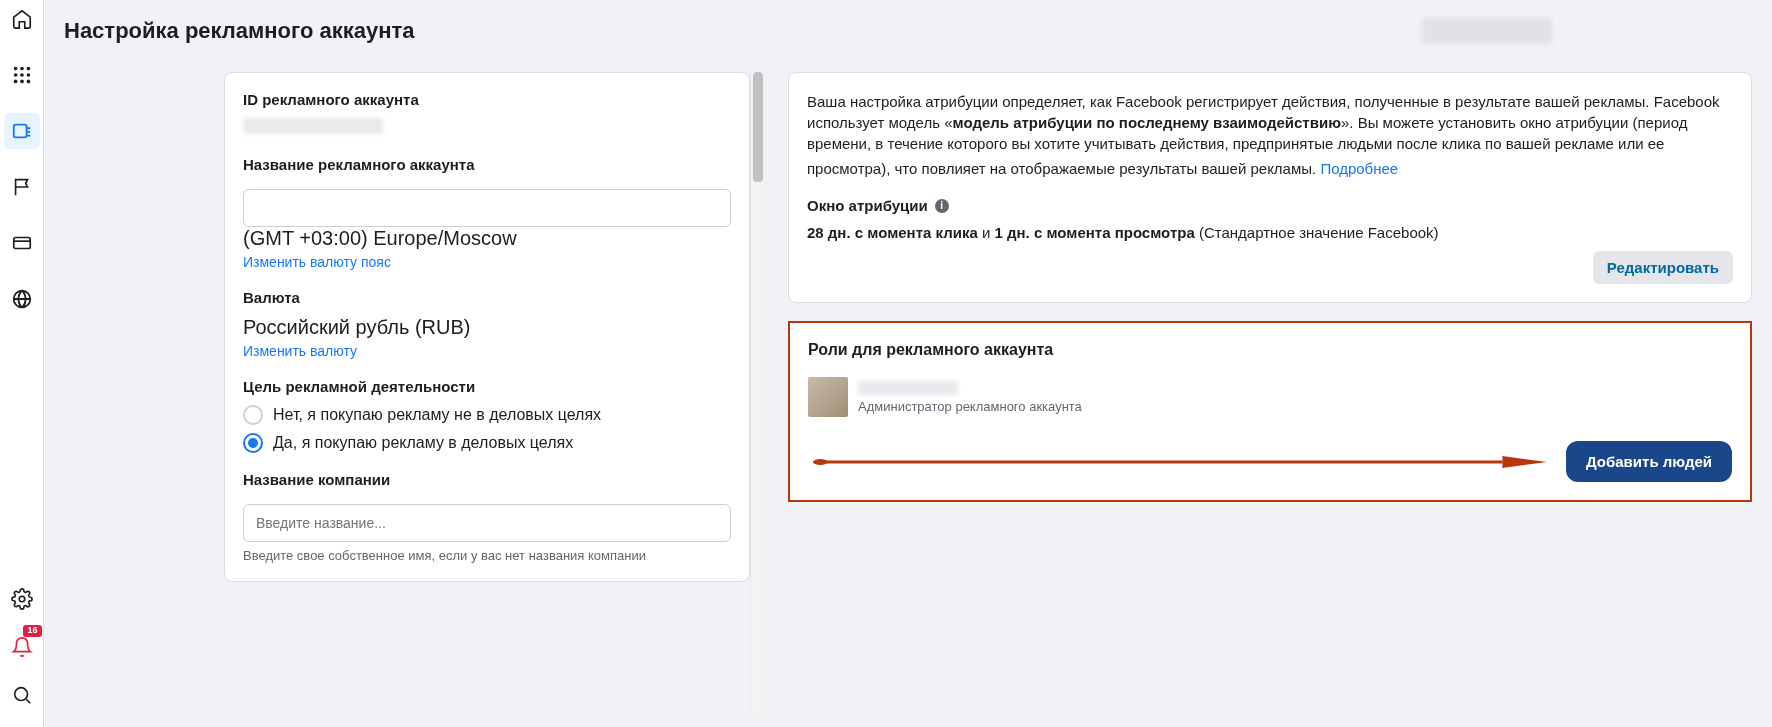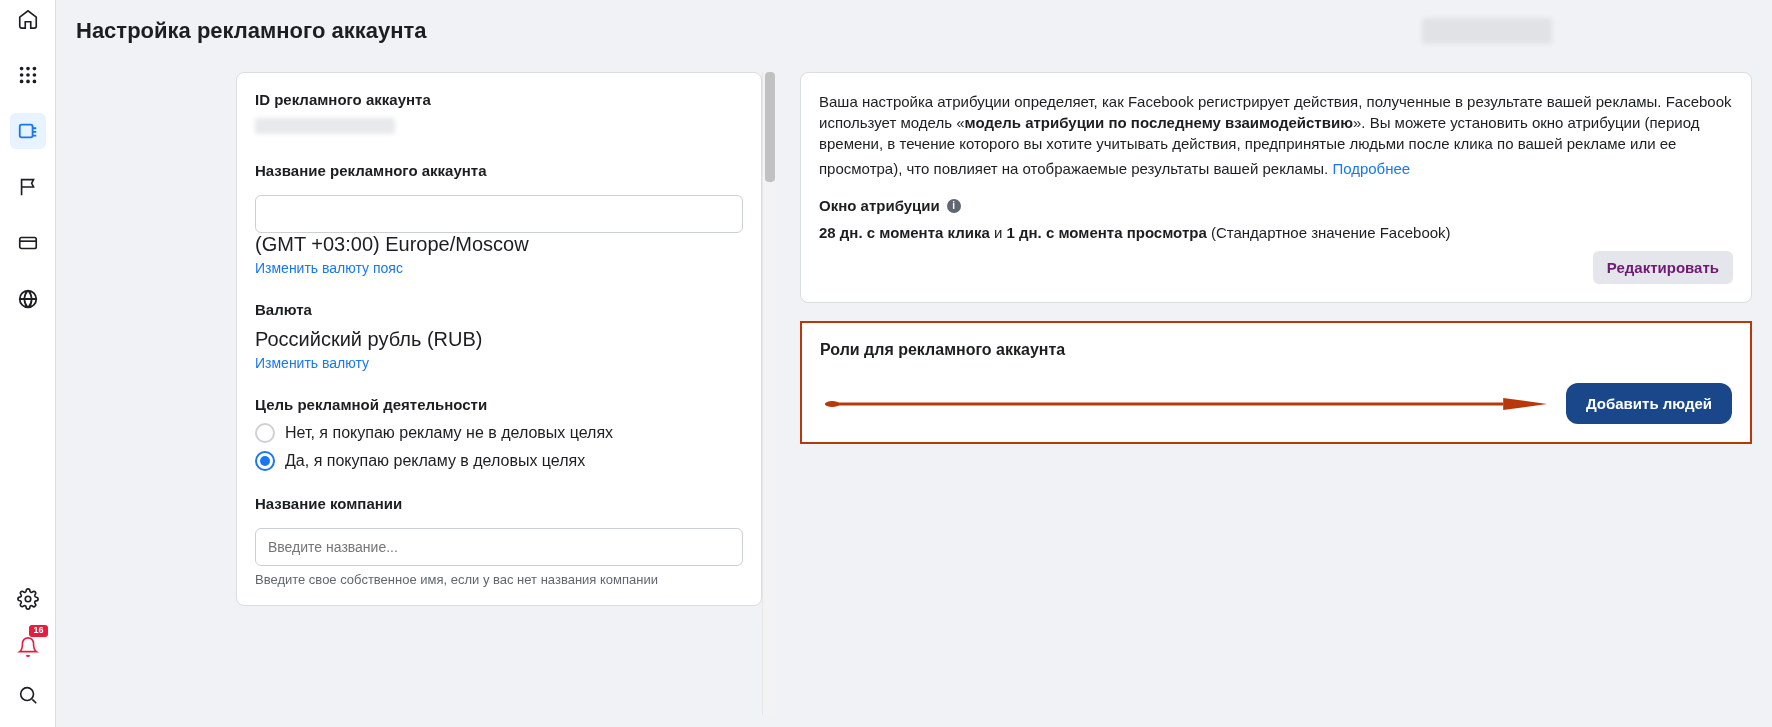--- a/index.html
+++ b/index.html
@@ -1,21 +1,21 @@
 <!DOCTYPE html>
 <html><head>
 <meta charset="utf-8">
 <style>
 * { margin: 0; padding: 0; box-sizing: border-box; }
 body { font-family: Helvetica, Arial, sans-serif; background: #f0f2f5; color: #1c1e21; width: 1772px; height: 727px; overflow: hidden; }
 
 .layout { display: flex; height: 100%; }
 
 
-.sidebar-nav { width: 56px; background: #fff; border-right: 1px solid #dadde1; display: flex; flex-direction: column; padding-top: 1px; }
+.sidebar-nav { width: 44px; background: #fff; border-right: 1px solid #dadde1; display: flex; flex-direction: column; padding-top: 1px; }
 .sidebar-nav .nav-group { display: flex; flex-direction: column; align-items: center; gap: 20px; }
 .sidebar-nav .nav-group.bottom { margin-top: auto; margin-bottom: 14px; gap: 12px; }
 .nav-icon { width: 36px; height: 36px; display: flex; align-items: center; justify-content: center; border-radius: 6px; cursor: pointer; color: #1c1e21; }
 .nav-icon.active { background: #e7f3ff; color: #1877f2; }
 .nav-icon svg { width: 22px; height: 22px; }
 .notif-badge { position: absolute; top: -4px; right: -2px; background: #e41e3f; color: #fff; font-size: 9px; padding: 1px 4px; border-radius: 3px; line-height: 1.1; font-weight: 700; }
 .nav-icon-wrap { position: relative; }
 
 
 .main { flex: 1; display: flex; flex-direction: column; overflow: hidden; }
@@ -26,38 +26,38 @@
 .columns { display: flex; gap: 24px; padding: 12px 20px; flex: 1; overflow: hidden; }
 .col { flex: 1; overflow-y: auto; position: relative; }
 .col-left-wrap { position: relative; flex: 1; display: flex; }
 .scroll-track { width: 14px; background: #f3f3f3; border-left: 1px solid #e4e6eb; }
 .scroll-thumb { width: 10px; margin: 0 auto; height: 110px; background: #c1c1c1; border-radius: 4px; }
 .col-inner { flex: 1; overflow-y: auto; }
 
 .card { background: #fff; border: 1px solid #dadde1; border-radius: 8px; padding: 18px 18px; margin-bottom: 18px; }
 .card.highlight { border: 2px solid #b8380c; border-radius: 0; }
 
-.section-lbl { font-weight: 700; font-size: 15px; margin-bottom: 10px; margin-top: 24px; }
+.section-lbl { font-weight: 700; font-size: 15px; margin-bottom: 10px; margin-top: 18px; }
 .section-lbl:first-child { margin-top: 0; }
 .val-blur { display: inline-block; width: 140px; height: 16px; background: #e7e9ec; border-radius: 3px; filter: blur(2px); }
 .txt-input { width: 100%; border: 1px solid #ccd0d5; border-radius: 6px; padding: 10px 12px; font-size: 14px; margin-top: 6px; }
 .plain-val { font-size: 20px; color: #1c1e21; }
 .link { color: #1877f2; font-size: 14px; cursor: pointer; display: inline-block; margin-top: 4px; }
 .radio-row { display: flex; align-items: center; gap: 10px; margin: 8px 0; }
 .radio { width: 20px; height: 20px; border: 2px solid #ced0d4; border-radius: 50%; display: flex; align-items: center; justify-content: center; cursor: pointer; flex-shrink: 0;}
 .radio.checked { border-color: #1877f2; }
 .radio.checked::after { content: ''; width: 10px; height: 10px; background: #1877f2; border-radius: 50%; }
 .helper { font-size: 13px; color: #606770; margin-top: 6px; }
 
 .attrib-title { font-weight: 700; font-size: 16px; margin-bottom: 12px; }
 .attrib-body { font-size: 15px; line-height: 1.4; color: #1c1e21; }
 .attrib-label { font-weight: 700; font-size: 15px; margin-top: 18px; display: flex; align-items: center; gap: 7px; }
 .info-i { width: 14px; height: 14px; background: #606770; color: #fff; border-radius: 50%; display: inline-flex; align-items: center; justify-content: center; font-size: 10px; font-weight: 700; }
 .attrib-values { margin-top: 10px; font-size: 15px; }
-.btn-secondary { float: right; background: #e4e6eb; border: none; border-radius: 6px; padding: 8px 14px; font-size: 15px; font-weight: 600; color: #701a75; cursor: pointer; margin-top: 10px; }
+.btn-secondary { float: right; background: #e4e6eb; border: none; border-radius: 6px; padding: 8px 14px; font-size: 15px; font-weight: 600; color: #0369a1; cursor: pointer; margin-top: 10px; }
 .clear { clear: both; }
 
 .roles-title { font-weight: 700; font-size: 16px; margin-bottom: 18px; }
 .role-row { display: flex; align-items: center; gap: 10px; }
 .avatar { width: 40px; height: 40px; background: linear-gradient(135deg,#c7bba8,#9f8f77); border-radius: 2px; flex-shrink: 0; }
 .role-info .nm { width: 100px; height: 14px; background: #e7e9ec; border-radius: 3px; filter: blur(2px); margin-bottom: 4px; }
 .role-info .rl { font-size: 13px; color: #606770; }
 .add-row { display: flex; align-items: center; justify-content: flex-end; gap: 14px; margin-top: 24px; }
 .arrow-svg { flex: 1; }
 .btn-primary { background: #1a4789; color: #fff; border: none; border-radius: 12px; padding: 12px 20px; font-size: 15px; font-weight: 700; cursor: pointer; }
@@ -196,20 +196,27 @@
           </div>
           <div class="attrib-values">
             <b>28 дн. с момента клика</b><span> и </span><b>1 дн. с момента просмотра</b><span> (Стандартное значение Facebook)</span>
           </div>
           <button class="btn-secondary">Редактировать</button>
           <div class="clear"></div>
         </div>
 
         <div class="card highlight">
           <div class="roles-title">Роли для рекламного аккаунта</div>
+          <div class="role-row">
+            <div class="avatar"></div>
+            <div class="role-info">
+              <div class="nm"></div>
+              <div class="rl">Администратор рекламного аккаунта</div>
+            </div>
+          </div>
           <div class="add-row">
             <svg class="arrow-svg" viewBox="0 0 300 20" preserveAspectRatio="none" height="20">
               <line x1="5" y1="10" x2="280" y2="10" stroke="#b8380c" stroke-width="3"></line>
               <polygon points="280,4 298,10 280,16" fill="#b8380c"></polygon>
               <circle cx="5" cy="10" r="3" fill="#b8380c"></circle>
             </svg>
             <button class="btn-primary">Добавить людей</button>
           </div>
         </div>
       </div>

